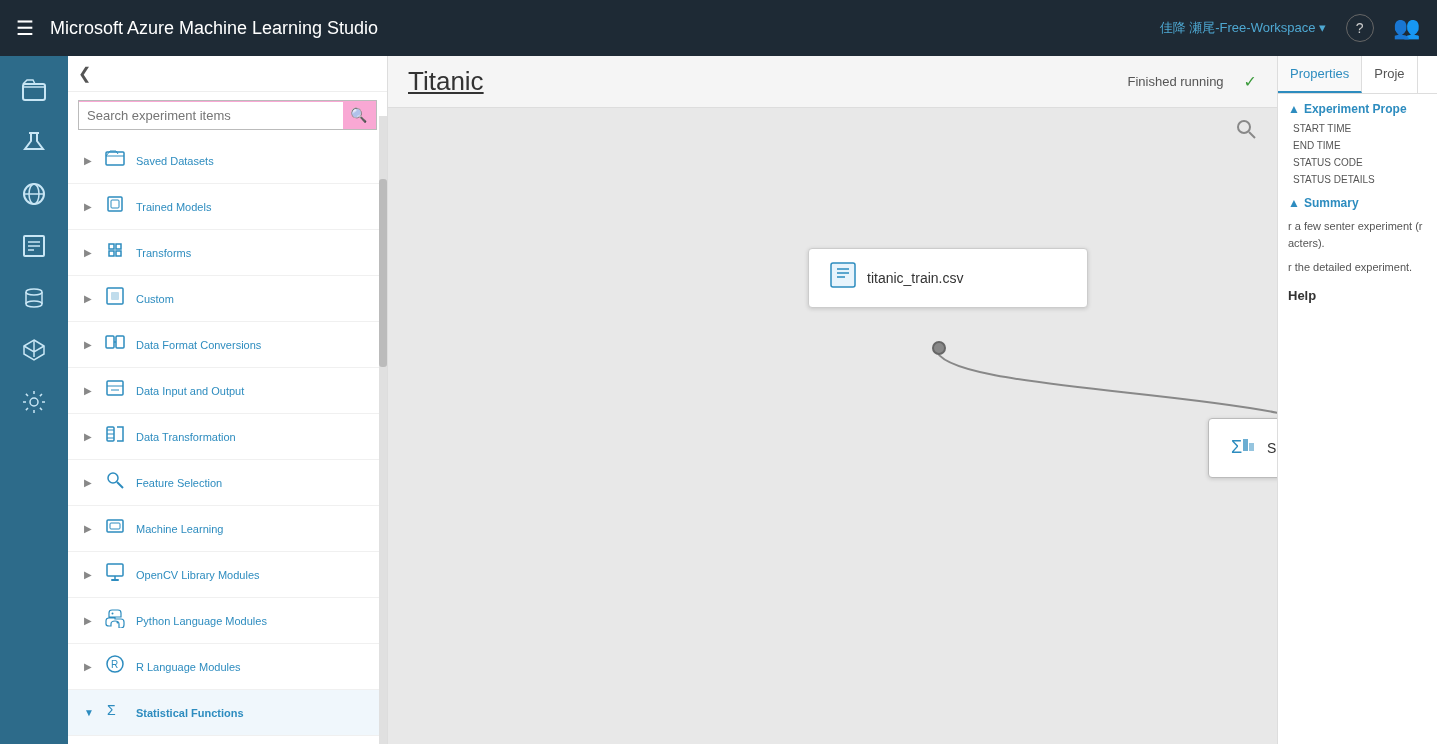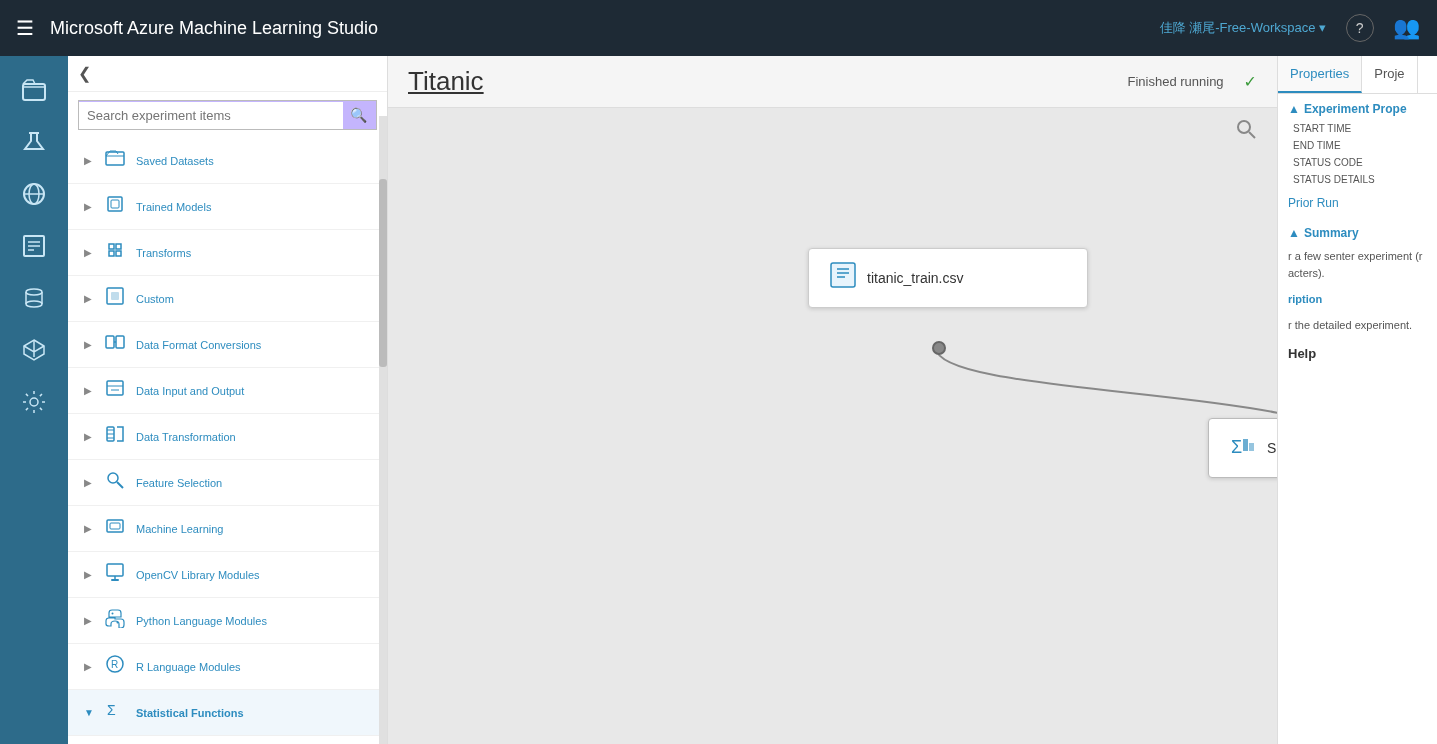--- a/index.html
+++ b/index.html
@@ -55,21 +55,21 @@
     }
     .sidebar-collapse {
       padding: 8px 10px;
       font-size: 16px; color: #555; cursor: pointer;
       border-bottom: 1px solid #eee;
     }
     .sidebar-search {
       display: flex; align-items: center;
       margin: 8px 10px;
       border: 1px solid #bbb;
-      background: #c4b5fd;
+      background: #f9a8d4;
       justify-content: flex-end;
     }
     .sidebar-search input {
       border: none; outline: none; flex: 1;
       padding: 6px 8px; font-size: 13px; color: #555;
     }
     .sidebar-search-icon { padding: 6px 8px; color: #666; font-size: 14px; }
     .sidebar-list { overflow-y: auto; flex: 1; }
     .sidebar-item {
       display: flex; align-items: center;
@@ -454,27 +454,25 @@
     <div class="props-section-title">
       <span>▲</span>
       <span>Experiment Prope</span>
     </div>
 
     <div class="props-field">START TIME</div>
     <div class="props-field">END TIME</div>
     <div class="props-field">STATUS CODE</div>
     <div class="props-field">STATUS DETAILS</div>
 
-    <div class="props-link">Prior Run</div>
 
     <div class="props-section-title">
       <span>▲</span>
       <span>Summary</span>
     </div>
     <div class="props-summary-text">r a few senter experiment (r acters).</div>
 
-    <div style="padding: 8px 10px; font-size:11px; color:#2d8cbf; font-weight:600;">ription</div>
     <div class="props-summary-text">r the detailed experiment.</div>
 
     <div class="props-help-title">Help</div>
   </div>
 
 </div>
 
 </body></html>

